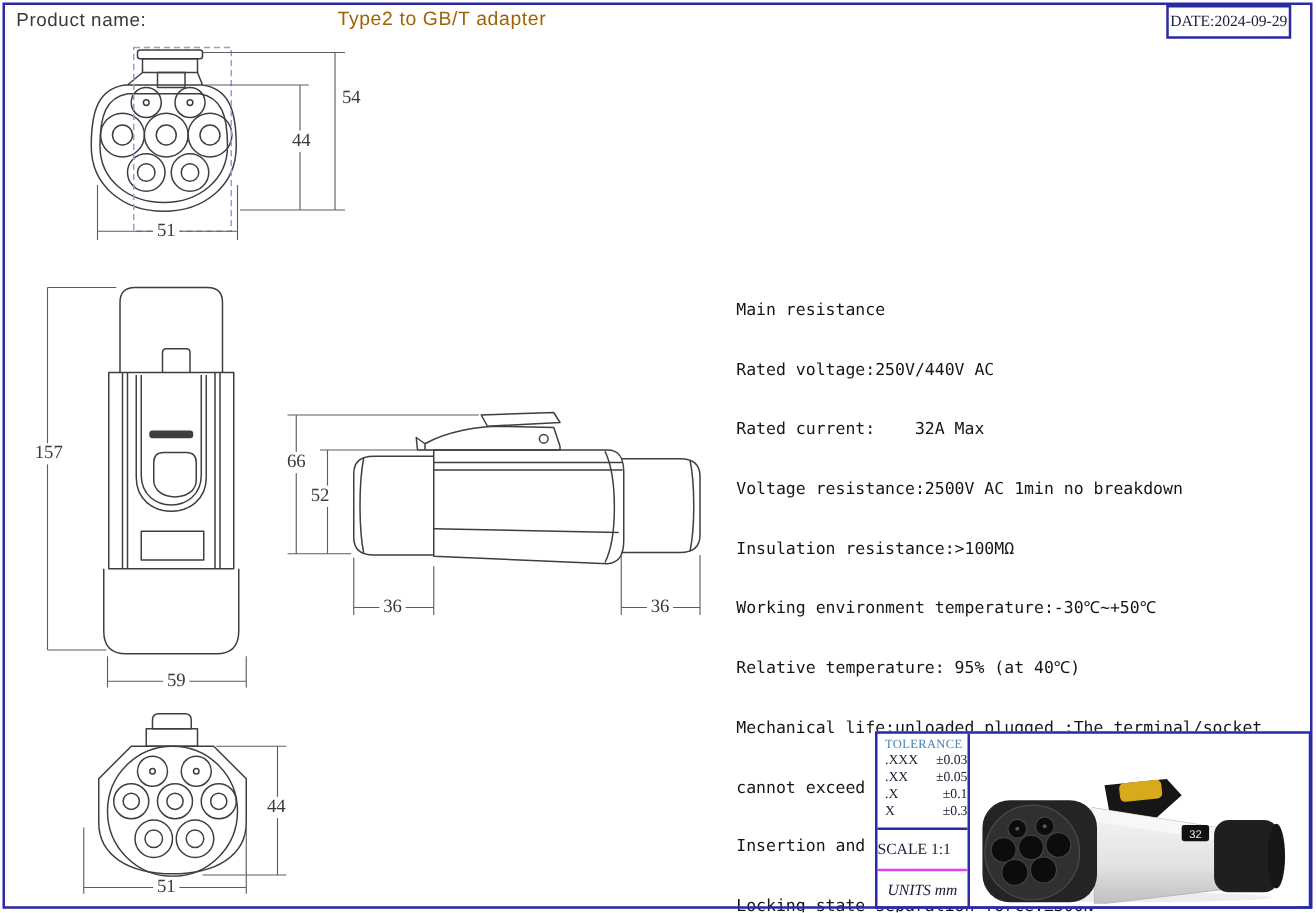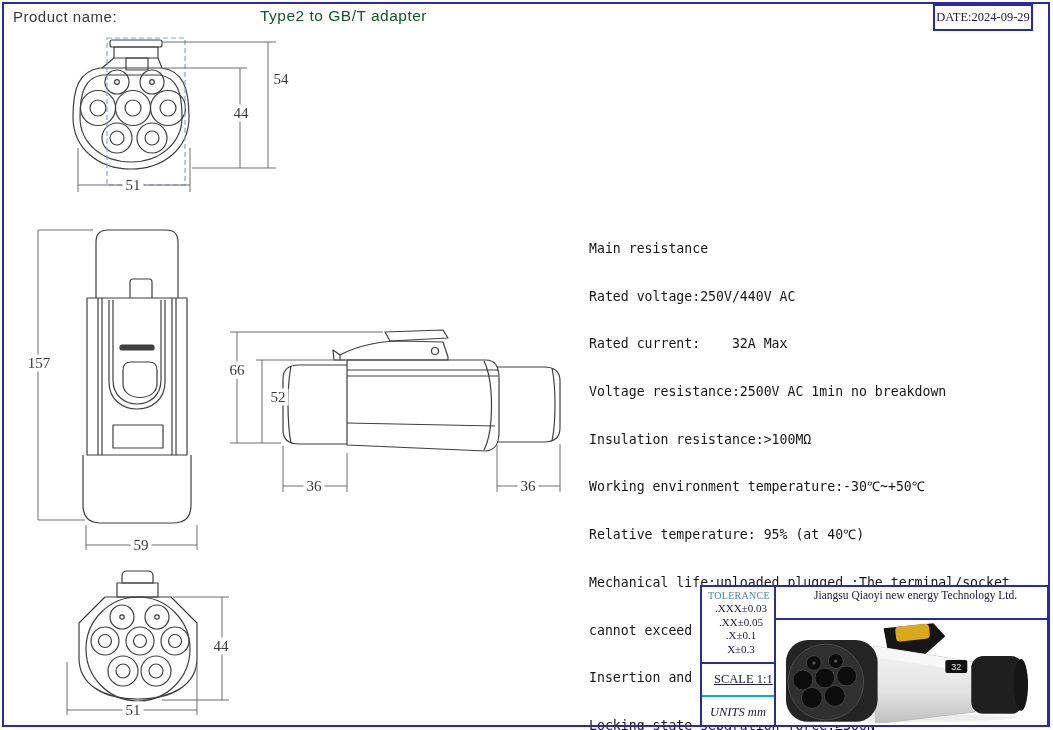--- a/index.html
+++ b/index.html
@@ -1,40 +1,40 @@
 <!DOCTYPE html>
 <html><head>
 <meta charset="utf-8">
 <style>
   html,body{margin:0;padding:0;background:#fff;}
   .page{position:relative;width:1053px;height:730px;background:#fff;overflow:hidden;
         font-family:"Liberation Sans",sans-serif;}
   .page-border{position:absolute;left:2px;top:2px;right:3px;bottom:3px;
         border:2px solid #2a2aa4;pointer-events:none;}
   .hdr-label{position:absolute;left:13px;top:8px;font-size:15px;color:#3a3a3a;letter-spacing:.5px;}
-  .hdr-title{position:absolute;left:260px;top:7px;font-size:15.5px;color:#14532d;letter-spacing:.5px;}
+  .hdr-title{position:absolute;left:270px;top:7px;font-size:15.5px;color:#a16207;letter-spacing:.5px;}
   .date-box{position:absolute;left:933px;top:4px;width:100px;height:27px;border:2px solid #2a2aa4;
         box-sizing:border-box;display:flex;align-items:center;justify-content:center;
         font-family:"Liberation Serif",serif;font-size:12.5px;color:#1d1d3a;}
   .specs{position:absolute;left:589px;top:209px;width:462px;
         font-family:"DejaVu Sans Mono",monospace;font-size:13.2px;line-height:15.9px;
         color:#161616;white-space:pre;}
   svg{position:absolute;}
   .dwg path,.dwg rect,.dwg circle,.dwg ellipse,.dwg line{vector-effect:non-scaling-stroke;}
   .dim-label{position:absolute;transform:translate(-50%,-50%);background:#fff;padding:0 3px;
         font-family:"Liberation Serif",serif;font-size:15px;color:#3a3a3a;white-space:nowrap;}
   .title-block{position:absolute;left:700px;top:585px;width:349px;height:142px;
         border:2px solid #2a2aa4;box-sizing:border-box;background:#fff;}
   .tb-left{position:absolute;left:0;top:0;width:74px;height:100%;border-right:2px solid #2a2aa4;box-sizing:border-box;}
   .tb-tol{height:77px;border-bottom:2px solid #2a2aa4;box-sizing:border-box;padding:3px 0 0 6px;}
   .tb-tol-title{font-family:"Liberation Serif",serif;font-size:10px;color:#4a80b8;letter-spacing:.3px;margin-bottom:1px;}
-  .tb-tol-row{display:flex;justify-content:center;font-family:"Liberation Serif",serif;
+  .tb-tol-row{display:flex;justify-content:space-between;font-family:"Liberation Serif",serif;
         font-size:11px;color:#20203a;line-height:13.5px;}
-  .tb-scale{height:33px;border-bottom:2px solid #0ea5e9;box-sizing:border-box;display:flex;align-items:center;
-        padding-left:12px;font-family:"Liberation Serif",serif;font-size:12.5px;color:#20203a;text-decoration:underline;}
+  .tb-scale{height:33px;border-bottom:2px solid #d946ef;box-sizing:border-box;display:flex;align-items:center;
+        padding-left:0;font-family:"Liberation Serif",serif;font-size:12.5px;color:#20203a;}
   .tb-units{height:30px;display:flex;align-items:center;padding-left:8px;
         font-family:"Liberation Serif",serif;font-size:12.5px;color:#20203a;font-style:italic;}
   .tb-company{position:absolute;left:74px;top:0;width:273px;height:33px;border-bottom:2px solid #2a2aa4;
         box-sizing:border-box;font-family:"Liberation Serif",serif;font-size:11.5px;color:#20203a;
         padding:2px 10px 0 38px;line-height:13.5px;}
   .tb-photo{position:absolute;left:74px;top:33px;width:263px;height:105px;background:#fff;
         display:flex;align-items:center;justify-content:center;}
 </style>
 </head>
 <body>
@@ -117,21 +117,21 @@
       <circle cx="217" cy="39" r="3.5"></circle>
     </g>
     <g fill="none" stroke="#5d5d5d" stroke-width="0.9">
       <path d="M 165,20 H 12 M 63,131 H 12 M 19,20 V 131"></path>
       <path d="M 127,48 H 38 M 44,48 V 131"></path>
       <path d="M 65,134 V 180 M 129,141 V 180 M 65,174 H 129"></path>
       <path d="M 279,132 V 180 M 342,132 V 180 M 279,174 H 342"></path>
     </g>
   </svg>
   <span class="dim-label" style="left:237px;top:370px">66</span>
-  <span class="dim-label" style="left:278px;top:397px">52</span>
+  <span class="dim-label" style="left:256px;top:397px">52</span>
   <span class="dim-label" style="left:314px;top:486px">36</span>
   <span class="dim-label" style="left:528px;top:486px">36</span>
 
   <svg class="dwg" style="left:62px;top:562px" width="240" height="162" viewBox="0 0 240 162">
     <g fill="none" stroke="#3f3f3f" stroke-width="1.2" stroke-linejoin="round">
       <path d="M 60,21 V 14 Q 60,9 65,9 L 86,9 Q 91,9 91,14 V 21 Z"></path>
       <rect x="55" y="21" width="41" height="14"></rect>
       <path d="M 43,35 L 109,35 L 135,61 L 135,96 C 135,123 110,137 76,137 C 42,137 17,123 17,96 L 17,61 Z"></path>
       <circle cx="76" cy="87" r="52"></circle>
       <circle cx="60" cy="55" r="12"></circle>
@@ -196,21 +196,20 @@
           <span>±0.1</span>
         </div>
         <div class="tb-tol-row">
           <span>X</span>
           <span>±0.3</span>
         </div>
       </div>
       <div class="tb-scale">SCALE 1:1</div>
       <div class="tb-units">UNITS  mm</div>
     </div>
-    <div class="tb-company">Jiangsu Qiaoyi new energy Technology Ltd.</div>
     <div class="tb-photo">
       <svg style="position:static" width="264" height="101" viewBox="0 0 264 101">
         <defs>
           <linearGradient id="gbody" x1="0" y1="0" x2="0" y2="1">
             <stop offset="0" stop-color="#f5f5f5"></stop>
               <stop offset="0.6" stop-color="#e2e2e2"></stop>
               <stop offset="1" stop-color="#bfbfbf"></stop>
           </linearGradient>
         </defs>
         <ellipse cx="130" cy="96" rx="112" ry="4" fill="#ededed"></ellipse>

